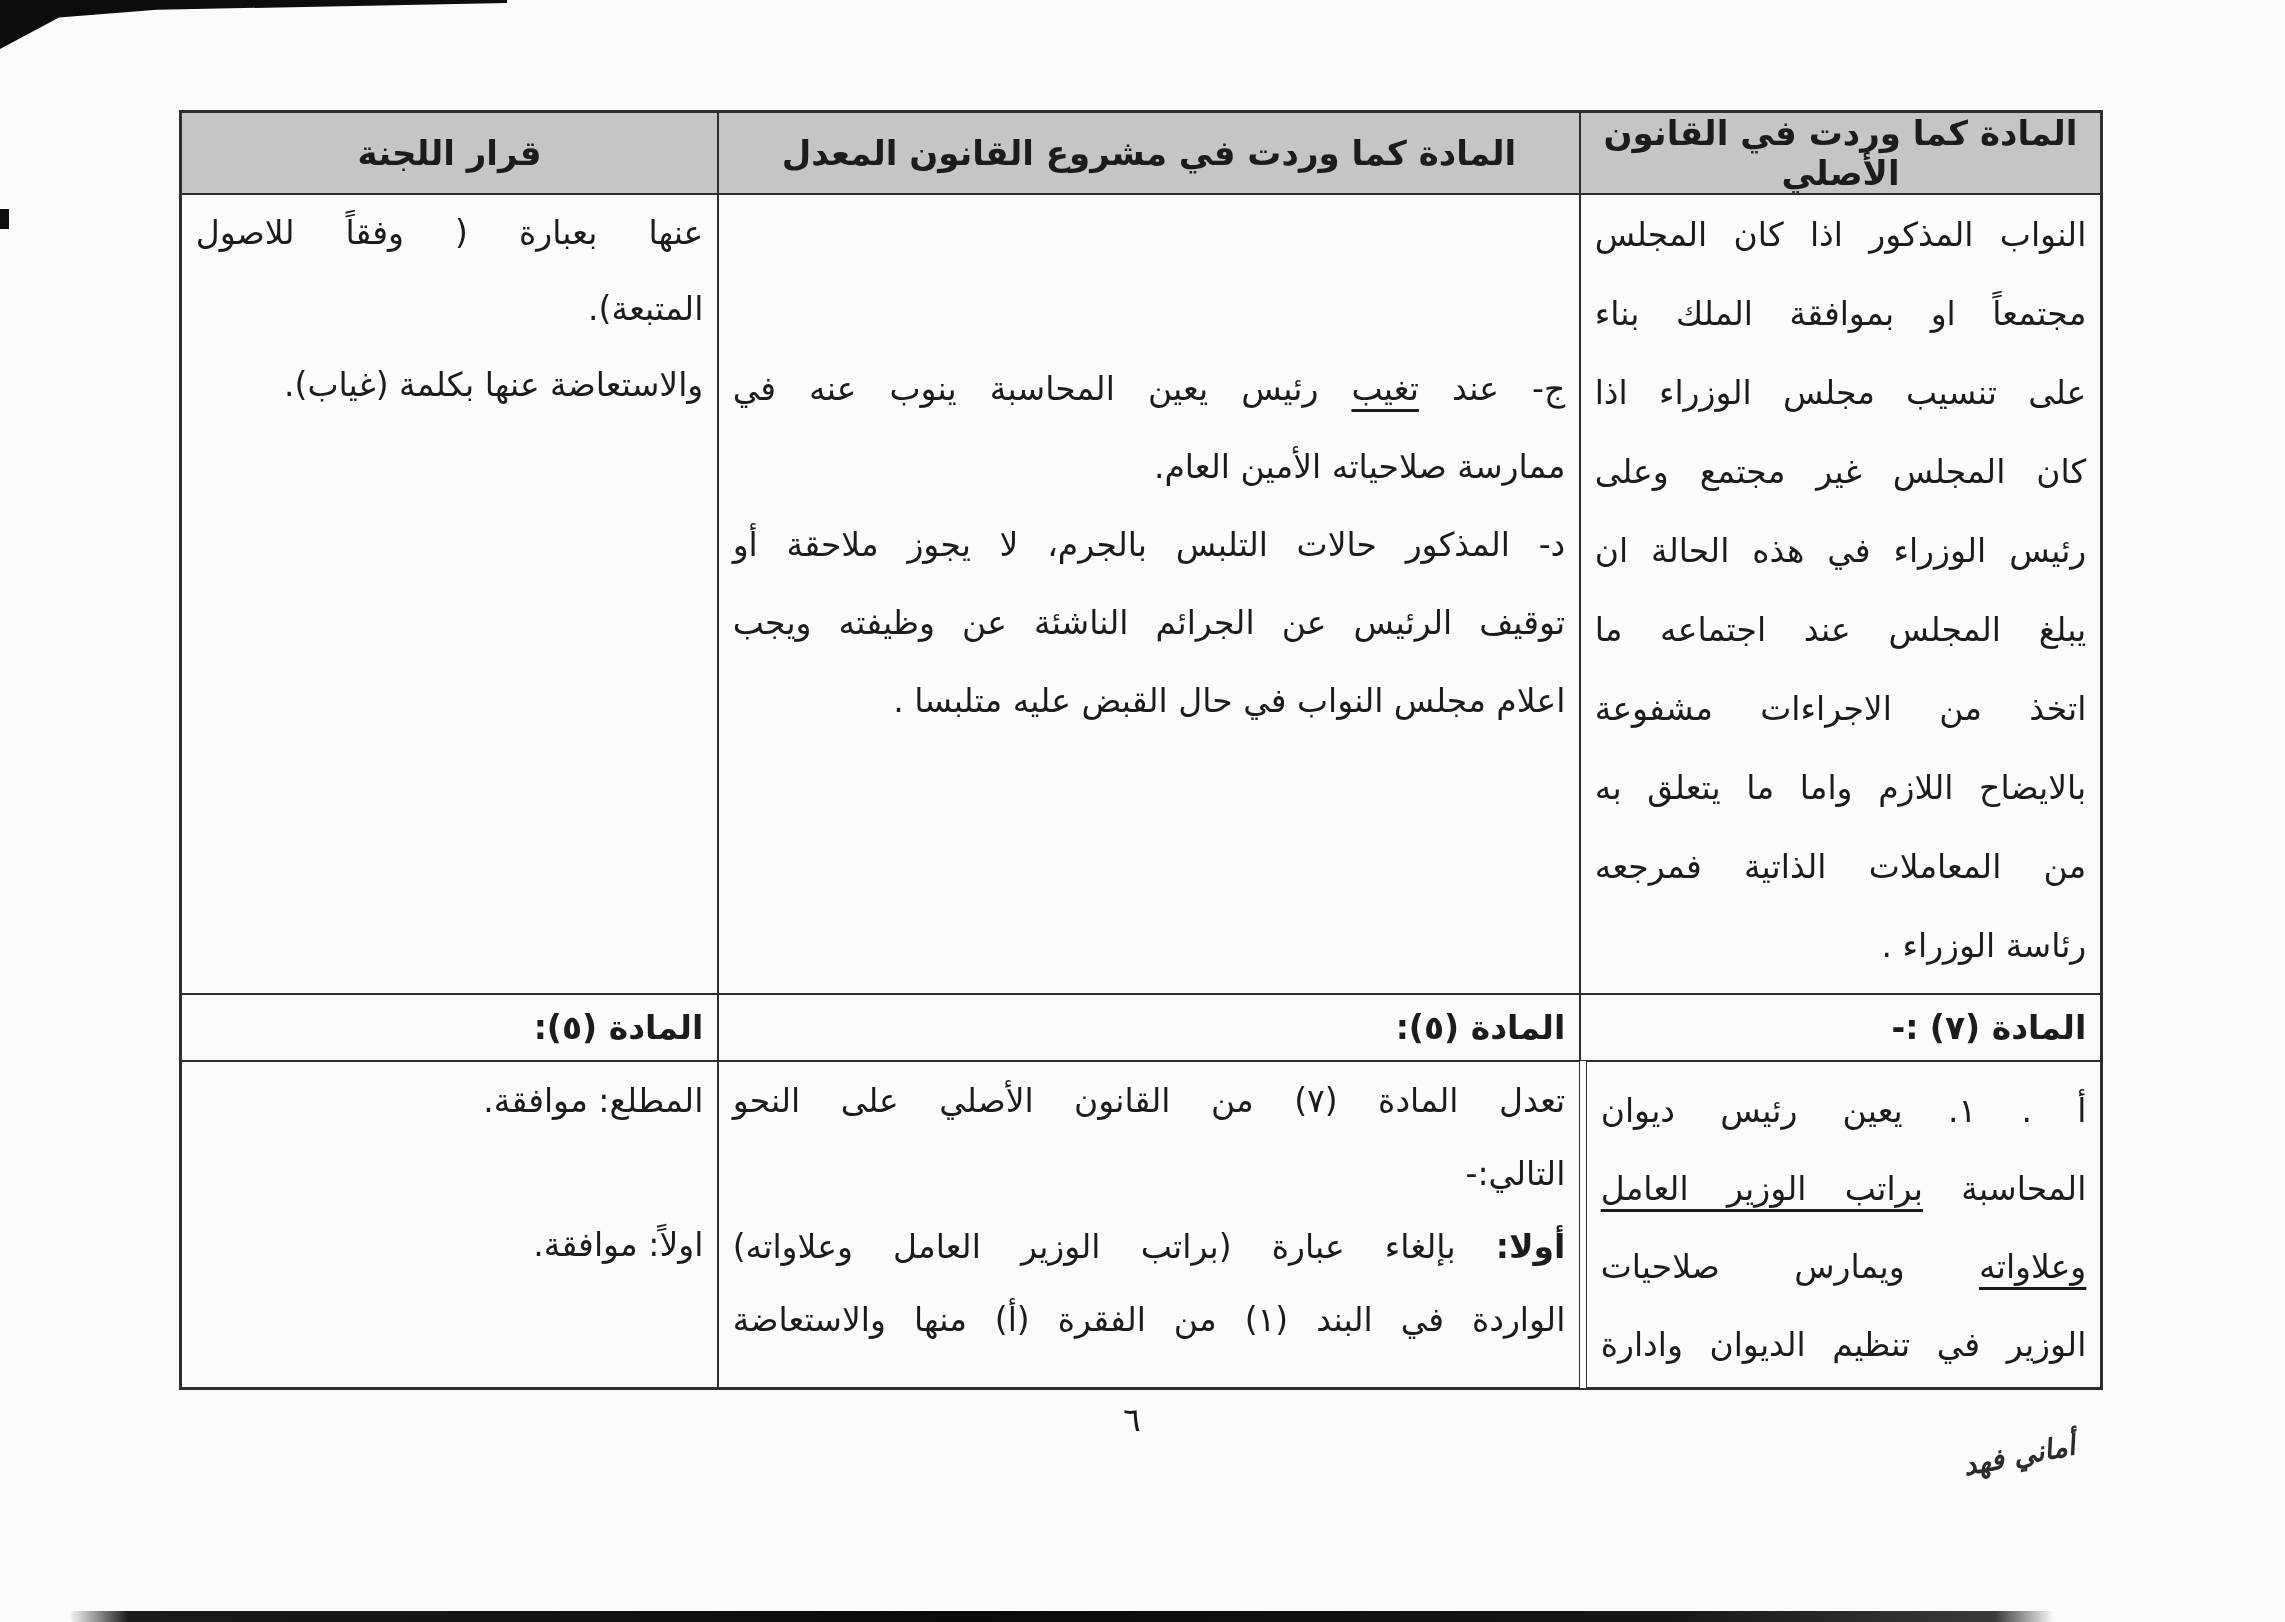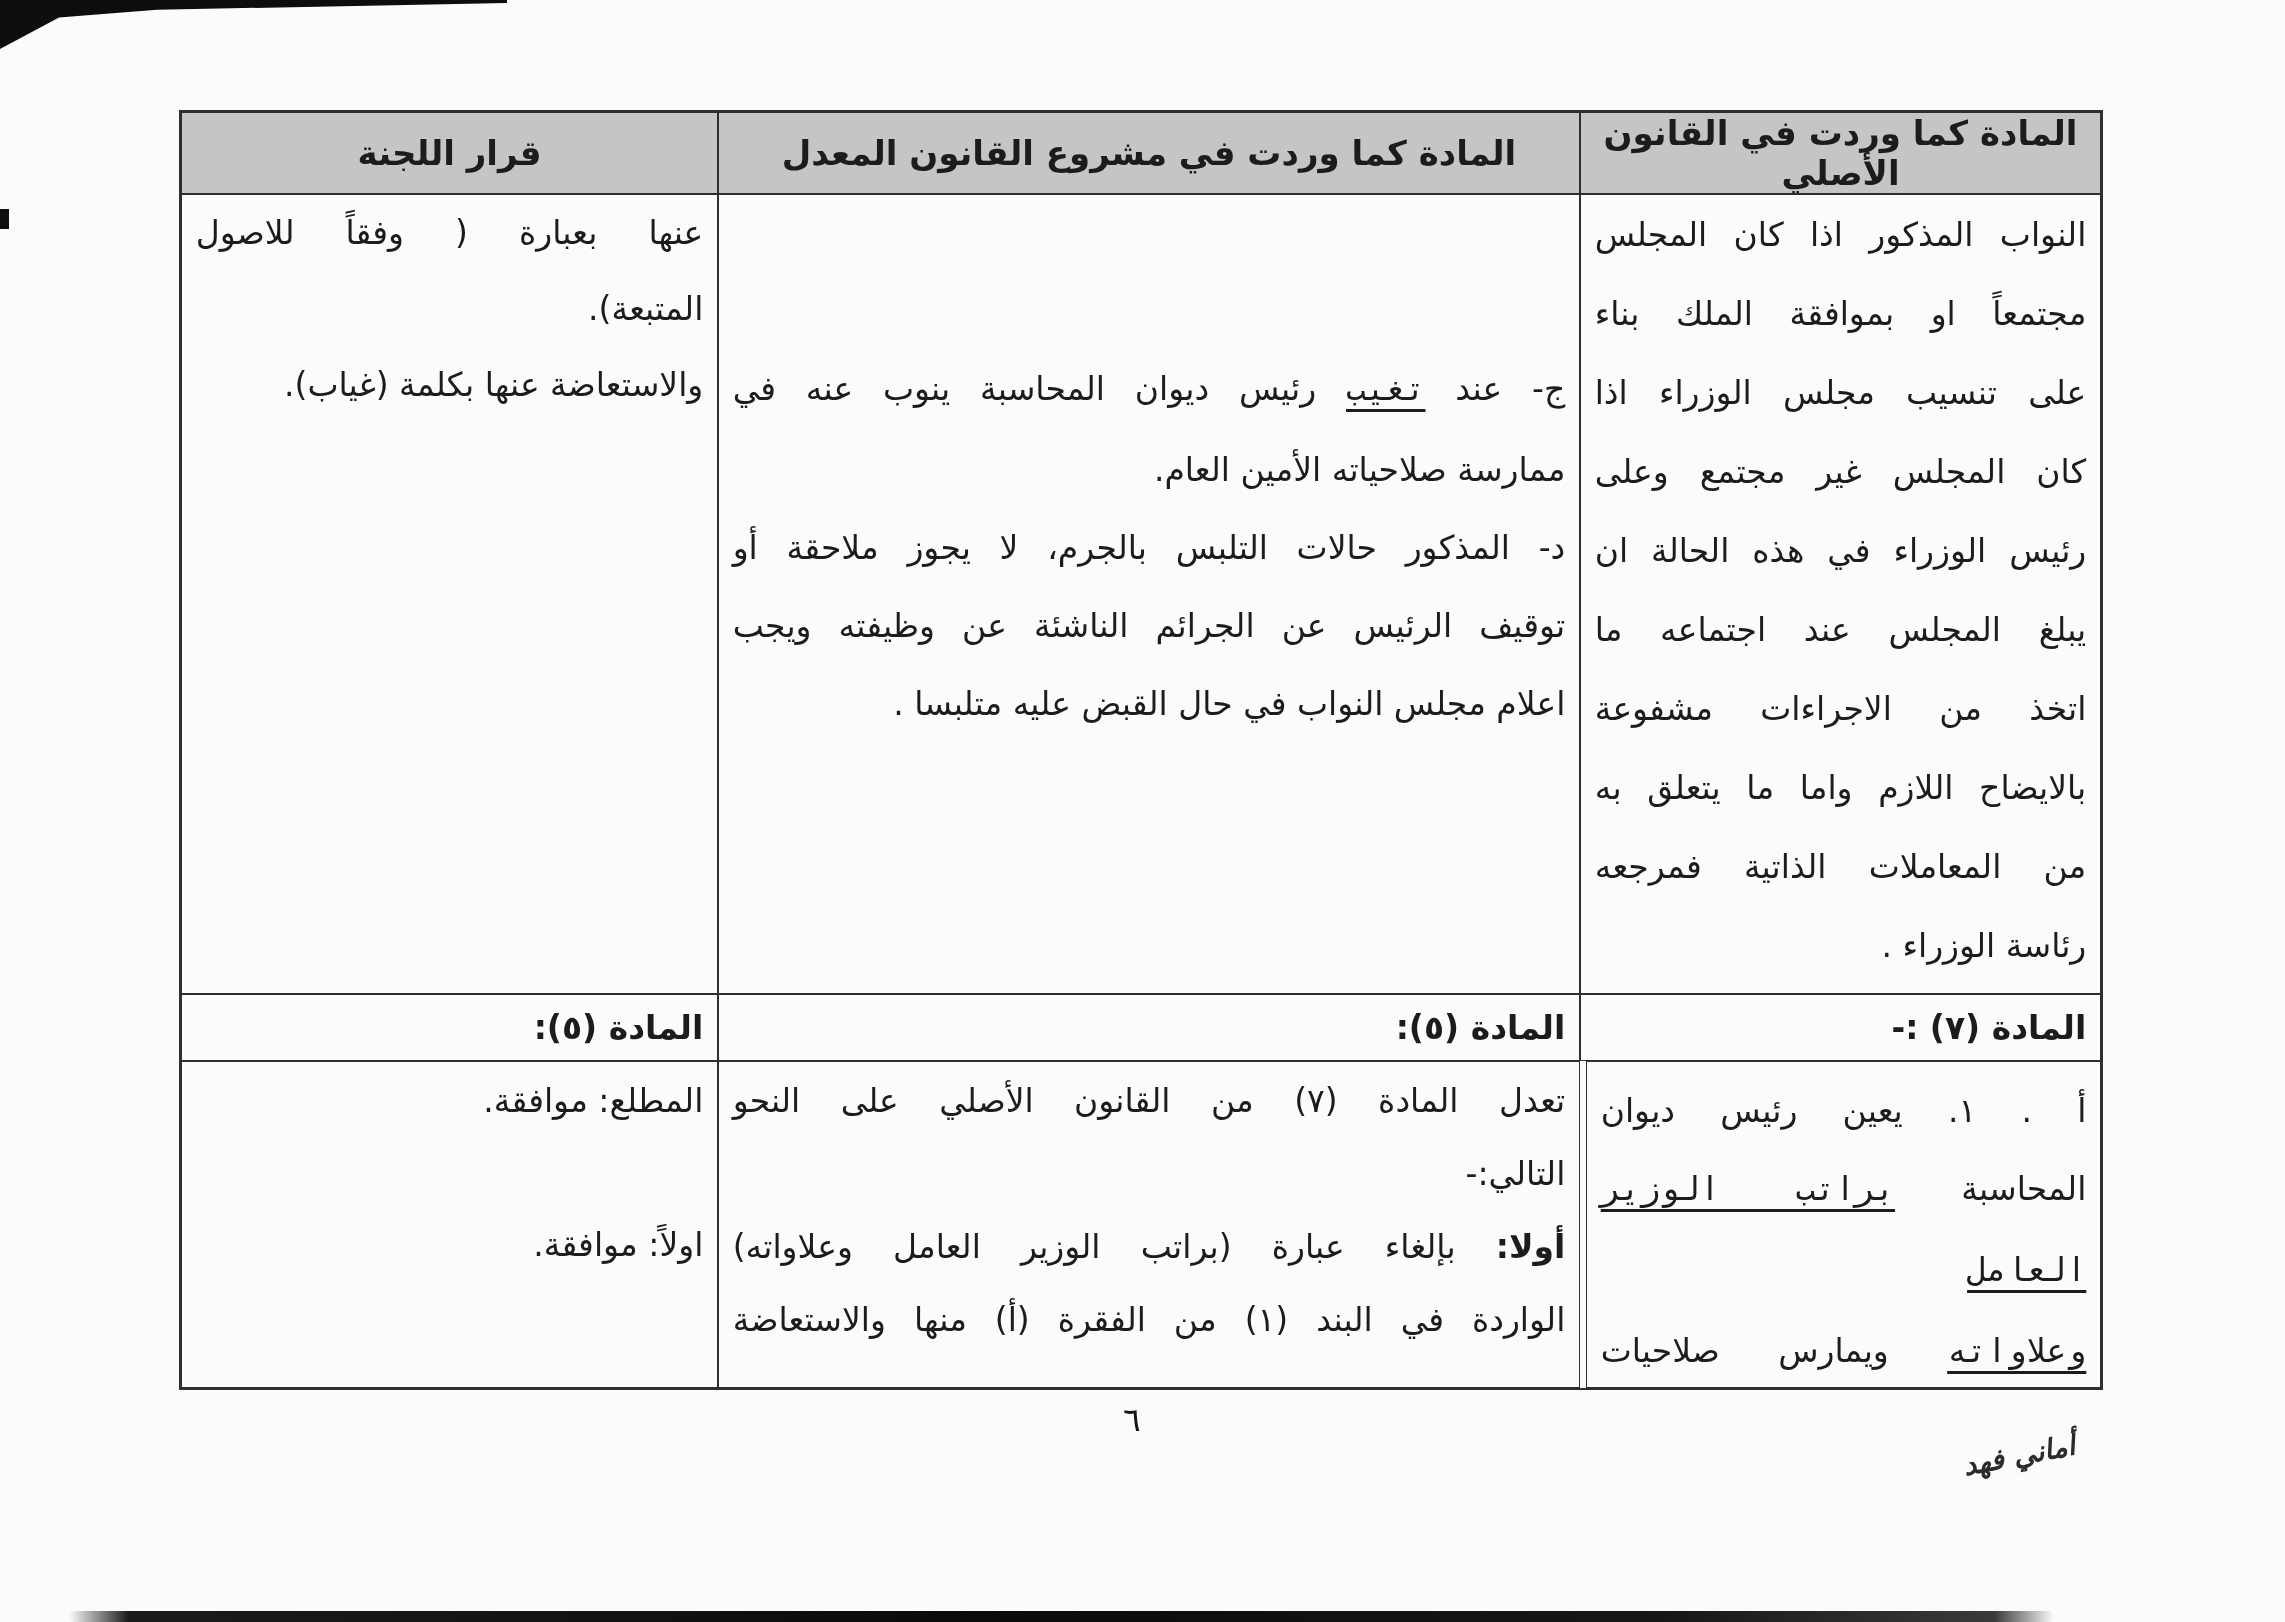--- a/index.html
+++ b/index.html
@@ -54,21 +54,21 @@
     font-size:34px;
     display:flex;align-items:center;justify-content:center;
     text-align:center;
   }
   .num{
     font-weight:bold;
     display:flex;align-items:center;
   }
   .line{display:block;text-align:right;white-space:nowrap;}
   .line.j{white-space:normal;text-align:justify;text-align-last:justify;}
-  .u{text-decoration:underline;text-decoration-thickness:2.5px;text-underline-offset:8.8px;font-family:Liberation Mono, monospace;}
+  .u{text-decoration:underline;text-decoration-thickness:2.5px;text-underline-offset:8.8px;}
   .b{font-weight:bold;}
   .c-orig1 .line{line-height:79px;}
   .c-amend1{padding-top:155px;}
   .c-amend1 .line{line-height:78px;text-align:right;}
   .c-dec1 .line{line-height:76px;}
   .c-orig3{padding-top:9.8px;margin-left:6px;}
   .c-orig3 .line{line-height:78px;}
   .c-amend3{padding-top:2px;}
   .c-amend3 .line{line-height:73px;}
   .c-dec3{padding-top:2px;}
@@ -106,21 +106,21 @@
         <div class="line j"><span>على تنسيب مجلس الوزراء اذا</span></div>
         <div class="line j"><span>كان المجلس غير مجتمع وعلى</span></div>
         <div class="line j"><span>رئيس الوزراء في هذه الحالة ان</span></div>
         <div class="line j"><span>يبلغ المجلس عند اجتماعه ما</span></div>
         <div class="line j"><span>اتخذ من الاجراءات مشفوعة</span></div>
         <div class="line j"><span>بالايضاح اللازم واما ما يتعلق به</span></div>
         <div class="line j"><span>من المعاملات الذاتية فمرجعه</span></div>
         <div class="line"><span>رئاسة الوزراء .</span></div>
       </div>
     <div class="cell c-amend1">
-        <div class="line j"><span>ج- عند </span><span class="u">تغيب</span><span> رئيس ديوان المحاسبة ينوب عنه في</span></div>
+        <div class="line j"><span>ج- عند </span><span class="u">تغيب</span><span> رئيس يعين المحاسبة ينوب عنه في</span></div>
         <div class="line"><span>ممارسة صلاحياته الأمين العام.</span></div>
         <div class="line j"><span>د- المذكور حالات التلبس بالجرم، لا يجوز ملاحقة أو</span></div>
         <div class="line j"><span>توقيف الرئيس عن الجرائم الناشئة عن وظيفته ويجب</span></div>
         <div class="line"><span>اعلام مجلس النواب في حال القبض عليه متلبسا .</span></div>
       </div>
     <div class="cell c-dec1">
         <div class="line j"><span>عنها بعبارة ( وفقاً للاصول</span></div>
         <div class="line"><span>المتبعة).</span></div>
         <div class="line"><span>والاستعاضة عنها بكلمة (غياب).</span></div>
       </div>

